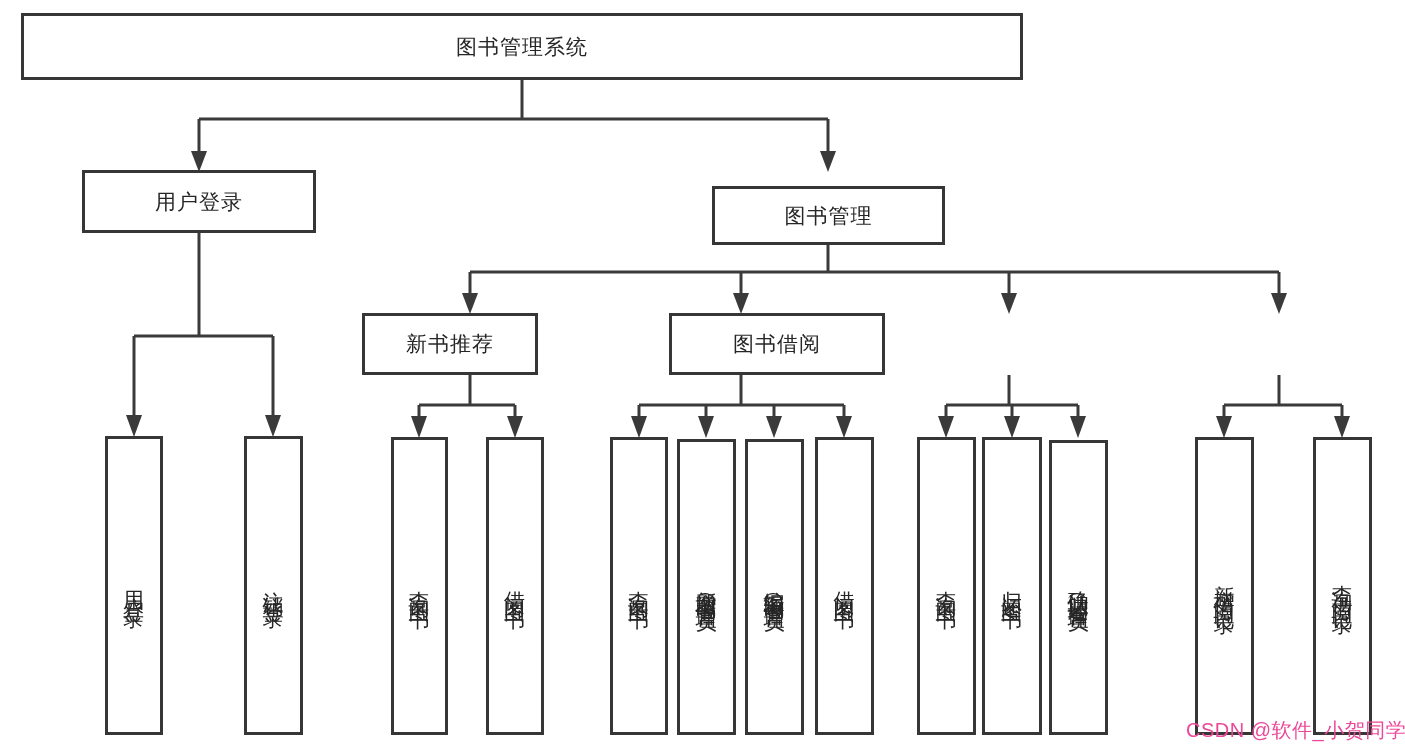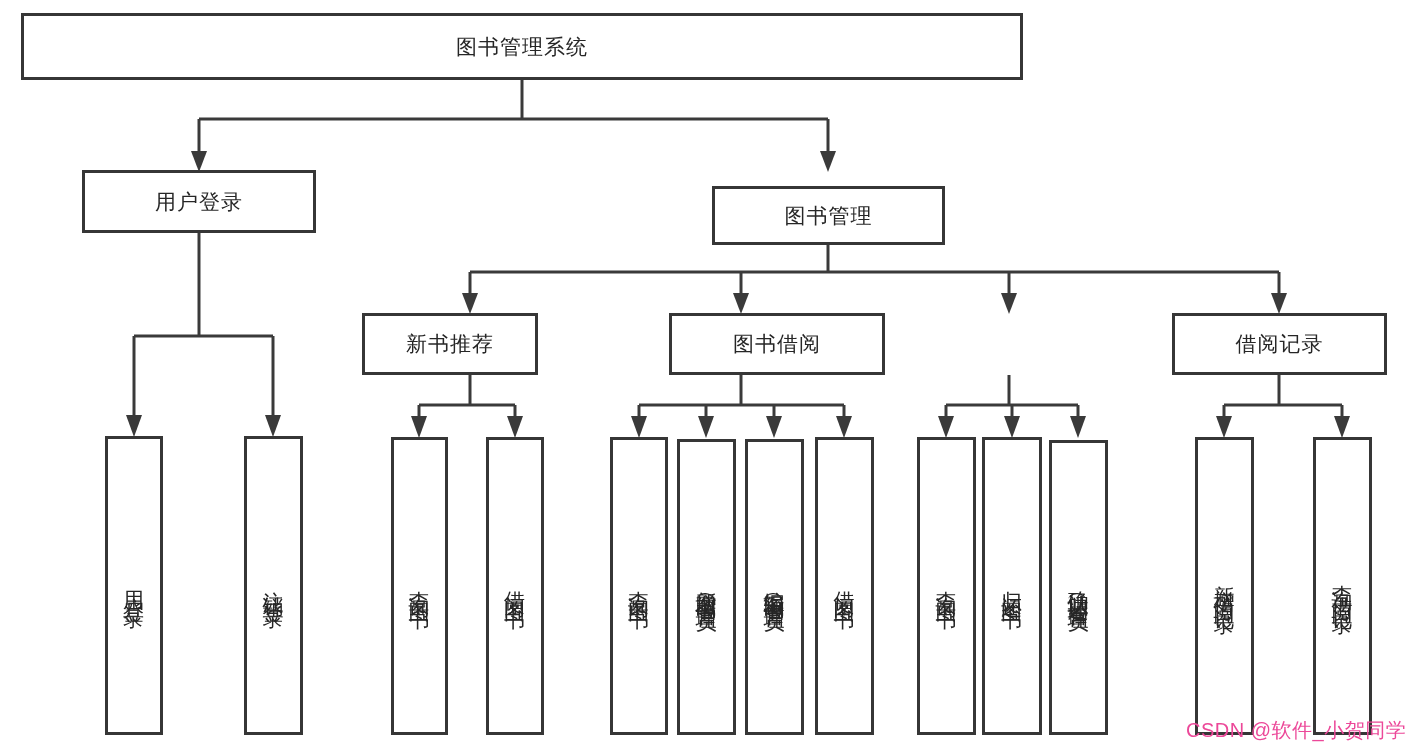--- a/index.html
+++ b/index.html
@@ -136,21 +136,20 @@
     </g>
   </svg>
 
   <div class="node" style="left:21px; top:13px; width:1002px; height:67px;">图书管理系统</div>
 
   <div class="node" style="left:82px; top:170px; width:234px; height:63px;">用户登录</div>
   <div class="node" style="left:712px; top:186px; width:233px; height:59px;">图书管理</div>
 
   <div class="node" style="left:362px; top:313px; width:176px; height:62px;">新书推荐</div>
   <div class="node" style="left:633px; top:313px; width:216px; height:62px;margin-left:36px;">图书借阅</div>
-  <div class="node" style="left:1172px; top:313px; width:215px; height:62px;">借阅记录</div>
 
   <div class="node vnode" style="left:105px; top:436px; width:58px; height:299px;">
     <span class="vtext">用户登录</span>
   </div>
   <div class="node vnode" style="left:244px; top:436px; width:59px; height:299px;">
     <span class="vtext">注销登录</span>
   </div>
 
   <div class="node vnode" style="left:391px; top:437px; width:57px; height:298px;">
     <span class="vtext">查询图书</span>

